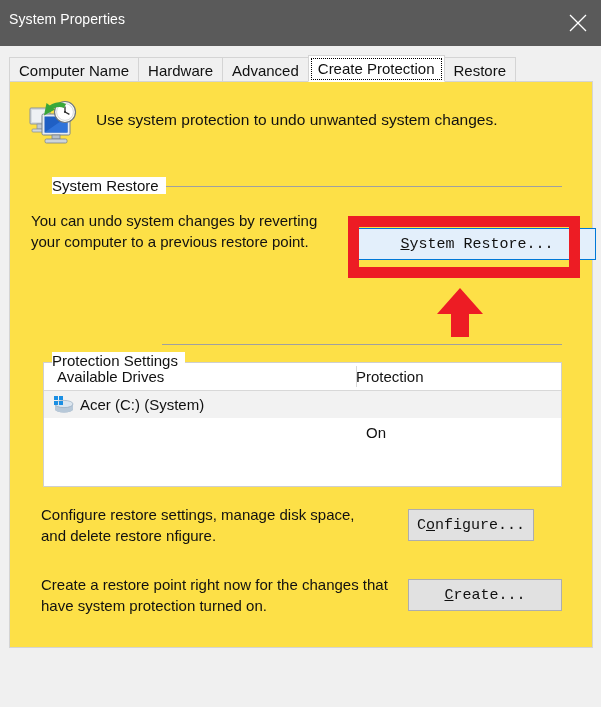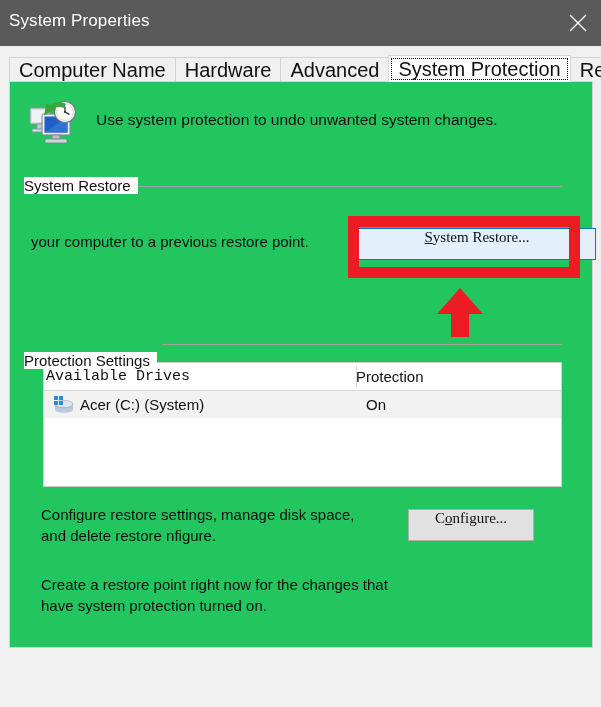--- a/index.html
+++ b/index.html
@@ -31,21 +31,21 @@
     position: absolute;
     left: 0; top: 0;
     width: 601px;
     height: 46px;
     background: #5a5a5a;
   }
   .titlebar-text {
     position: absolute;
     left: 9px;
     top: 11px;
-    font-size: 17px;
+    font-size: 14px;
     color: #ffffff;
     letter-spacing: 0.1px;
     white-space: nowrap;
     text-align: right;
   }
   .close-btn {
     position: absolute;
     right: 0; top: 0;
     width: 46px;
     height: 46px;
@@ -68,21 +68,21 @@
     top: 9px;
     display: flex;
     align-items: flex-end;
     height: 27px;
   }
   .tab {
     position: relative;
     height: 25px;
     line-height: 25px;
     padding: 0 9px;
-    font-size: 20px;
+    font-size: 15px;
     color: #101010;
     background: #f0f0f0;
     border: 1px solid #d4d4d4;
     border-bottom: none;
     box-sizing: border-box;
     white-space: nowrap;
     margin-right: -1px;
     cursor: default;
   }
   .tab.active {
@@ -100,21 +100,21 @@
     pointer-events: none;
   }
 
   
   .panel {
     position: absolute;
     left: 9px;
     top: 81px;
     width: 584px;
     height: 567px;
-    background: #22c55e;
+    background: #fde047;
     border: 1px solid #d4d4d4;
     box-sizing: border-box;
   }
 
   
   .header-row {
     position: absolute;
     left: 10px;
     top: 12px;
     width: 550px;
@@ -138,20 +138,21 @@
 
   
   .group-label {
     position: absolute;
     font-size: 15px;
     color: #111111;
     background: #ffffff;
     padding-right: 7px;
     white-space: nowrap;
     z-index: 2;
+    margin-left: 28px;
   }
   .group-line {
     position: absolute;
     height: 1px;
     background: #a0a0a0;
     z-index: 1;
   }
 
   .body-text {
     position: absolute;
@@ -161,26 +162,26 @@
   }
 
   
   .btn {
     position: absolute;
     background: #e1e1e1;
     border: 1px solid #adadad;
     box-sizing: border-box;
     font-size: 15px;
     color: #101010;
-    font-family: Liberation Serif, serif;
+    font-family: Liberation Mono, monospace;
     text-align: center;
     cursor: default;
     padding: 0;
     display: flex;
-    align-items: flex-start;
+    align-items: center;
     justify-content: center;
   }
   .btn.hover {
     background: #e3effb;
     border: 1px solid #0078d7;
   }
   .btn u { text-decoration: underline; }
 
   
   .table {
@@ -280,21 +281,21 @@
       <div class="tab">
         <span>Computer Name</span>
       </div>
       <div class="tab">
         <span>Hardware</span>
       </div>
       <div class="tab">
         <span>Advanced</span>
       </div>
       <div class="tab active">
-        <span>System Protection</span>
+        <span>Create Protection</span>
         <span class="focus-ring"></span>
       </div>
       <div class="tab">
         <span>Restore</span>
       </div>
     </div>
   </div>
 
   <div class="panel">
 
@@ -321,63 +322,66 @@
         <path d="M20 13 a13 13 0 0 1 17 -5" fill="none" stroke="#3aa83a" stroke-width="4.6" stroke-linecap="butt"></path>
         <polygon points="18.5,5 27,11.5 16,17.5" fill="#39a539"></polygon>
       </svg>
       <div class="header-text">Use system protection to undo unwanted system changes.</div>
     </div>
 
     <div class="group-label" style="left:14px; top:95px;">System Restore</div>
     <div class="group-line" style="left:118px; top:104px; width:434px;"></div>
 
     <div class="body-text" style="left:21px; top:128px; width:320px;">
-      <br>
+      <span>You can undo system changes by reverting</span><br>
       <span>your computer to a previous restore point.</span>
     </div>
 
     <div class="btn hover" style="left:348px; top:146px; width:238px; height:32px;">
       <span><u>S</u>ystem Restore...</span>
     </div>
 
     <div class="group-label" style="left:14px; top:270px;">Protection Settings</div>
     <div class="group-line" style="left:152px; top:262px; width:400px;"></div>
 
     <div class="table" style="left:33px; top:280px; width:519px; height:125px;">
       <div class="thead">
-        <div class="th" style="left:2px;font-family:Liberation Mono, monospace;">Available Drives</div>
+        <div class="th" style="left:13px;">Available Drives</div>
         <div class="th" style="left:312px;">Protection</div>
         <div class="col-divider" style="left:312px; height:21px;"></div>
       </div>
       <div class="trow">
         <svg class="drive-icon" viewBox="0 0 22 19">
           <ellipse cx="12" cy="14" rx="9" ry="3.6" fill="#9fb3c6"></ellipse>
           <path d="M3 9 h18 v5 a9 3.6 0 0 1 -18 0 z" fill="#b7c8d8"></path>
           <ellipse cx="12" cy="9" rx="9" ry="3.6" fill="#dce6ef" stroke="#8ea4b8" stroke-width="0.6"></ellipse>
           <rect x="2" y="1" width="4" height="4" fill="#1b8fe3"></rect>
           <rect x="7" y="1" width="4" height="4" fill="#1b8fe3"></rect>
           <rect x="2" y="6" width="4" height="4" fill="#1b8fe3"></rect>
           <rect x="7" y="6" width="4" height="4" fill="#1b8fe3"></rect>
         </svg>
         <div class="cell-name">Acer (C:) (System)</div>
-        <div class="cell-prot" style="left:322px;">On</div>
+        <div class="cell-prot" style="left:322px;margin-top:28px;">On</div>
       </div>
     </div>
 
     <div class="body-text" style="left:31px; top:422px; width:360px;">
       <span>Configure restore settings, manage disk space,</span><br>
       <span>and delete restore nfigure.</span>
     </div>
     <div class="btn" style="left:398px; top:427px; width:126px; height:32px;">
       <span>C<u>o</u>nfigure...</span>
     </div>
 
     <div class="body-text" style="left:31px; top:492px; width:372px;">
       <span>Create a restore point right now for the changes that</span><br>
       <span>have system protection turned on.</span>
+    </div>
+    <div class="btn" style="left:398px; top:497px; width:154px; height:32px;">
+      <span><u>C</u>reate...</span>
     </div>
 
   </div>
 
   <div class="footer">
     
     
     
   </div>
 

